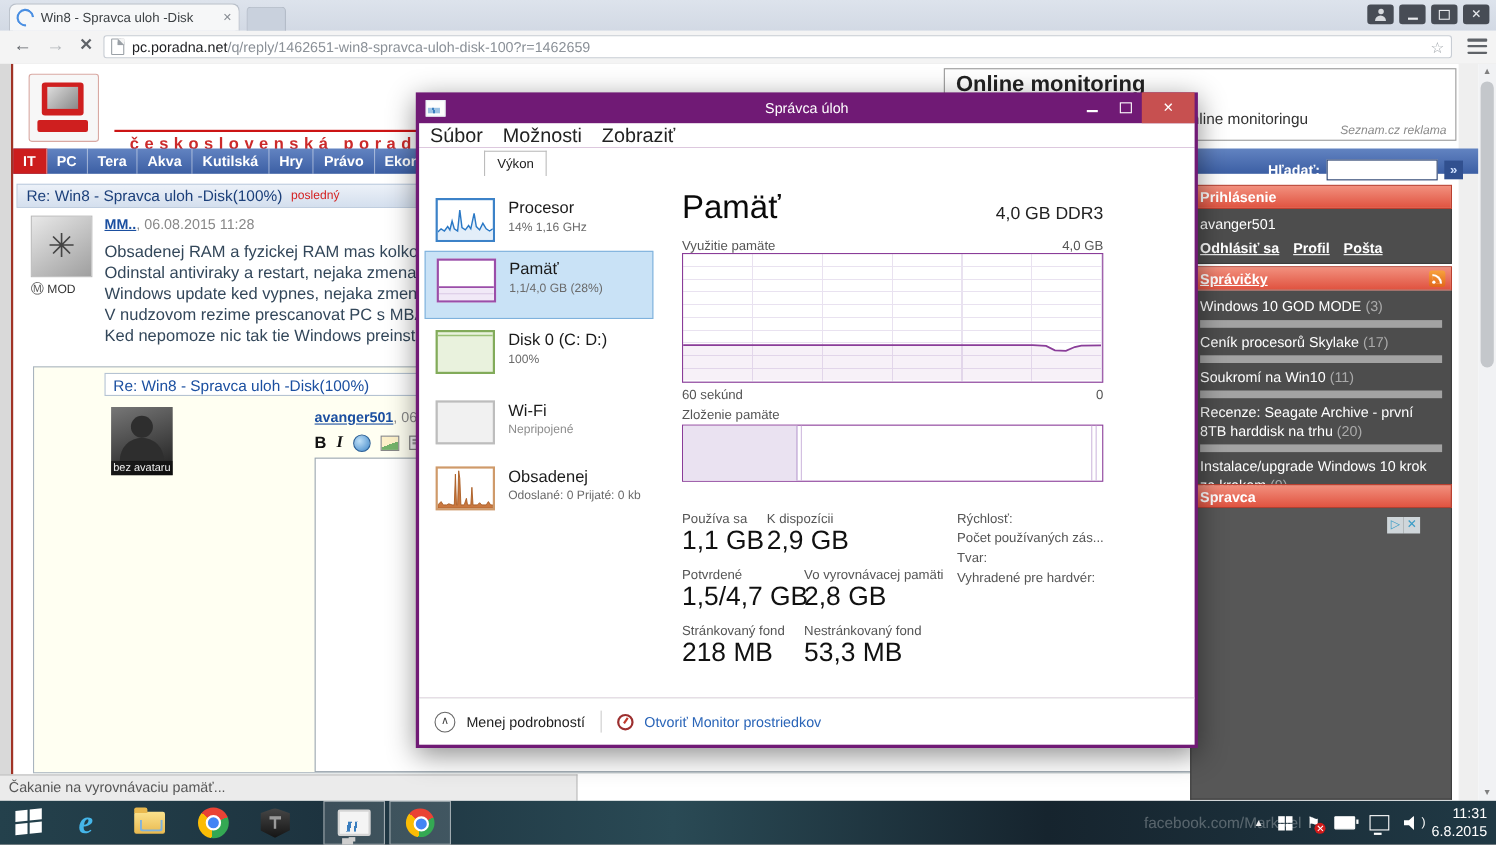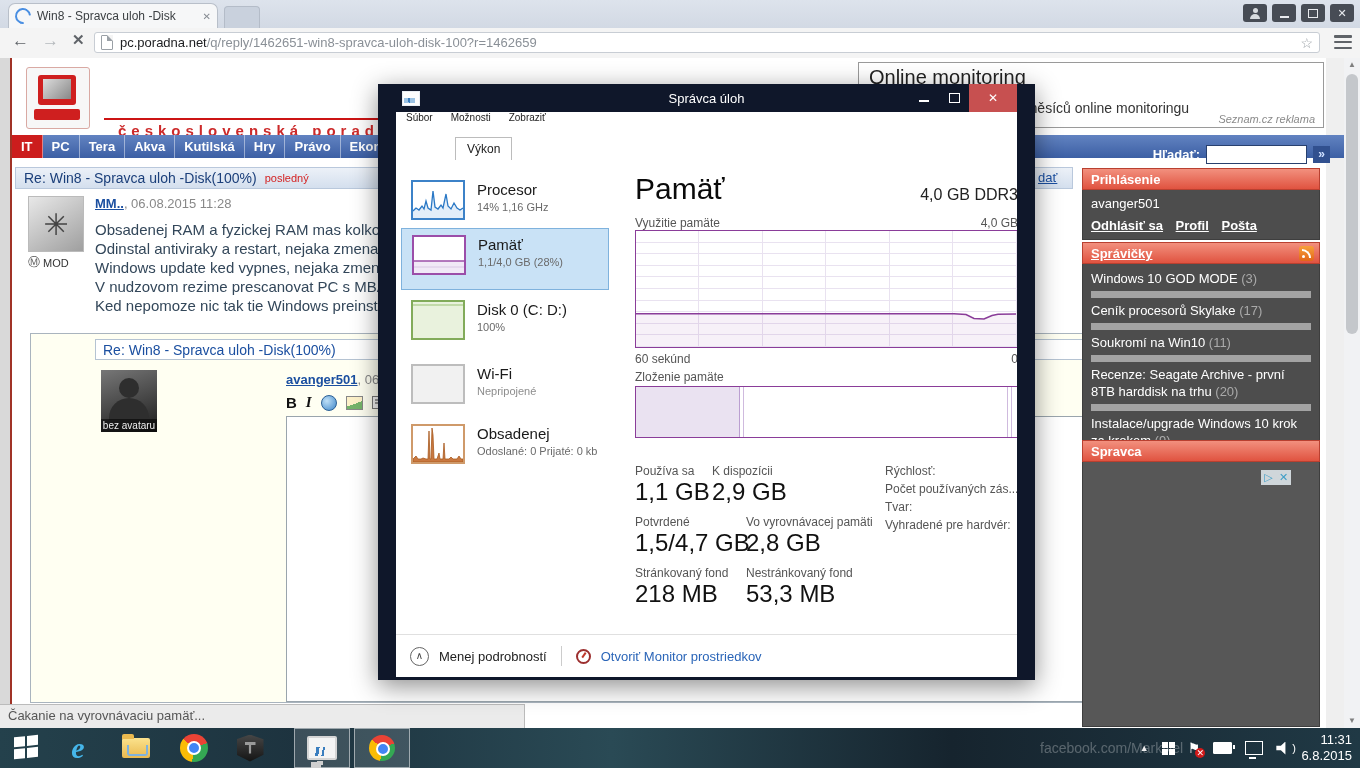--- a/index.html
+++ b/index.html
@@ -89,21 +89,21 @@
   .ed-smile:after{content:"";position:absolute;left:3.5px;top:8px;width:6px;height:3px;border-bottom:1.5px solid #5a3b00;border-radius:0 0 6px 6px;}
   .ed-cube{width:14px;height:14px;background:linear-gradient(135deg,#d33 0 50%,#36c 50%);border:1px solid #555;border-radius:2px;}
   .ddown{font-size:9px;color:#666;}
   .ed-area{position:absolute;left:255px;top:82px;width:840px;height:284px;background:#fff;border:1px solid #9aa5ad;}
   .partlink{position:absolute;left:1038px;top:112px;font-size:13px;color:#1b4fa0;text-decoration:underline;}
   
   .statusbar{position:absolute;left:0;top:646px;width:525px;height:24px;background:#ebebeb;border-top:1px solid #bbb;border-right:1px solid #bbb;
     font-size:13px;color:#565656;padding:3px 0 0 8px;box-sizing:border-box;}
   
   .adtop{position:absolute;left:858px;top:4px;width:466px;height:66px;background:#fff;border:1px solid #9a9a9a;box-sizing:border-box;}
-  .adtop .h{position:absolute;left:10px;top:3px;font-size:20px;font-weight:normal;color:#222;text-align:center;}
+  .adtop .h{position:absolute;left:10px;top:3px;font-size:20px;font-weight:bold;color:#222;text-align:center;}
   .adtop .l{position:absolute;left:92px;top:37px;font-size:14px;color:#333;}
   .adtop .attr{position:absolute;right:8px;bottom:2px;font-size:11px;color:#8a8a8a;font-style:italic;}
   .sbox{position:absolute;left:1082px;width:238px;}
   .sbox .hdr{height:22px;background:linear-gradient(#f2907e,#e05340);border:1px solid #b94030;box-sizing:border-box;
     font-size:13px;font-weight:bold;color:#fff;padding:3px 0 0 8px;position:relative;}
   .sbox .bdy{background:#4d4d4d;color:#fff;font-size:13px;padding:6px 8px;border:1px solid #3e3e3e;border-top:none;box-sizing:border-box;}
   .sb-links{margin-top:7px;font-weight:bold;}
   .sb-links span{text-decoration:underline;margin-right:9px;}
   .snews-item{padding:4px 0;border-bottom:7px solid #a3a3a3;line-height:17px;}
   .snews-item .cnt{color:#aaa;}
@@ -112,34 +112,34 @@
   .rss:before{content:"";position:absolute;left:3px;bottom:3px;width:3px;height:3px;border-radius:50%;background:#fff;}
   .rss:after{content:"";position:absolute;left:3px;bottom:3px;width:9px;height:9px;border:2px solid #fff;border-left:none;border-bottom:none;border-radius:0 100% 0 0;box-sizing:border-box;}
   .adbody{height:264px;background:#575757;position:relative;border:1px solid #3e3e3e;border-top:none;}
   .adch{position:absolute;right:28px;top:8px;display:flex;}
   .adch div{width:15px;height:15px;background:#cfd6da;color:#3c9dc6;font-size:11px;text-align:center;line-height:15px;}
   
   .pscroll{position:absolute;left:1344px;top:0;width:16px;height:670px;background:#f1f2f4;}
   .pscroll .arr{position:absolute;left:0;width:16px;height:14px;color:#7f7f7f;font-size:8px;text-align:center;line-height:14px;}
   .pscroll .thumb{position:absolute;left:2px;top:16px;width:12px;height:260px;background:#c4c7cb;border-radius:6px;}
   
-  .tm{position:absolute;left:378px;top:84px;width:657px;height:596px;background:#0f172a;box-sizing:border-box;
-    box-shadow:0 6px 24px rgba(0,0,0,.45);display:flex;flex-direction:column;padding:0 18px 3px;}
+  .tm{position:absolute;left:378px;top:84px;width:711px;height:596px;background:#701a75;box-sizing:border-box;
+    box-shadow:0 6px 24px rgba(0,0,0,.45);display:flex;flex-direction:column;padding:0 3px 3px;}
   .tm-titlebar{height:28px;display:flex;align-items:center;position:relative;}
   .tm-appico{width:16px;height:13px;border:1.5px solid #e9eef4;background:#fdfdfd;margin-left:6px;position:relative;}
   .tm-appico:after{content:"";position:absolute;left:1px;bottom:2px;width:11px;height:5px;
      background:linear-gradient(80deg,transparent 40%,#3a7ebf 40% 55%,transparent 55%),linear-gradient(#9cc3e4,#9cc3e4);}
   .tm-title{position:absolute;left:0;width:100%;text-align:center;font-size:13px;color:#fff;}
   .tm-btns{position:absolute;right:0;top:0;height:28px;display:flex;}
   .tm-btn{width:30px;height:28px;display:flex;align-items:center;justify-content:center;}
   .tm-btn.close{width:48px;background:#c75050;}
   .tm-btn .mn{width:10px;height:1.5px;background:#fff;margin-top:6px;}
   .tm-btn .mx{width:9px;height:8px;border:1.5px solid #fff;}
   .tm-btn .cl{color:#fff;font-size:12px;}
-  .tm-menubar{height:22px;background:#fff;display:flex;align-items:flex-start;gap:18px;padding-left:10px;font-size:10px;color:#222;}
+  .tm-menubar{height:22px;background:#fff;display:flex;align-items:flex-end;gap:18px;padding-left:10px;font-size:18px;color:#222;}
   .tm-tabrow{height:26px;background:#fff;position:relative;}
   .tm-tab{position:absolute;left:59px;top:3px;height:23px;padding:4px 11px 0;border:1px solid #bcbcbc;border-bottom:none;
     font-size:12px;color:#222;box-sizing:border-box;background:#fff;}
   .tm-body{flex:1;background:#fff;position:relative;overflow:hidden;}
   .tmitem{position:absolute;left:5px;width:208px;height:62px;}
   .tmitem.sel{background:#c9e2f6;border:1px solid #7fb2dd;box-sizing:border-box;}
   .tmthumb{position:absolute;left:10px;top:6px;width:54px;height:40px;box-sizing:border-box;background:#fff;}
   .tmthumb svg{display:block;}
   .tmi-name{position:absolute;left:76px;top:7px;font-size:15px;color:#1a1a1a;white-space:nowrap;}
   .tmi-sub{position:absolute;left:76px;top:27px;font-size:11px;color:#6a6a6a;white-space:nowrap;}

